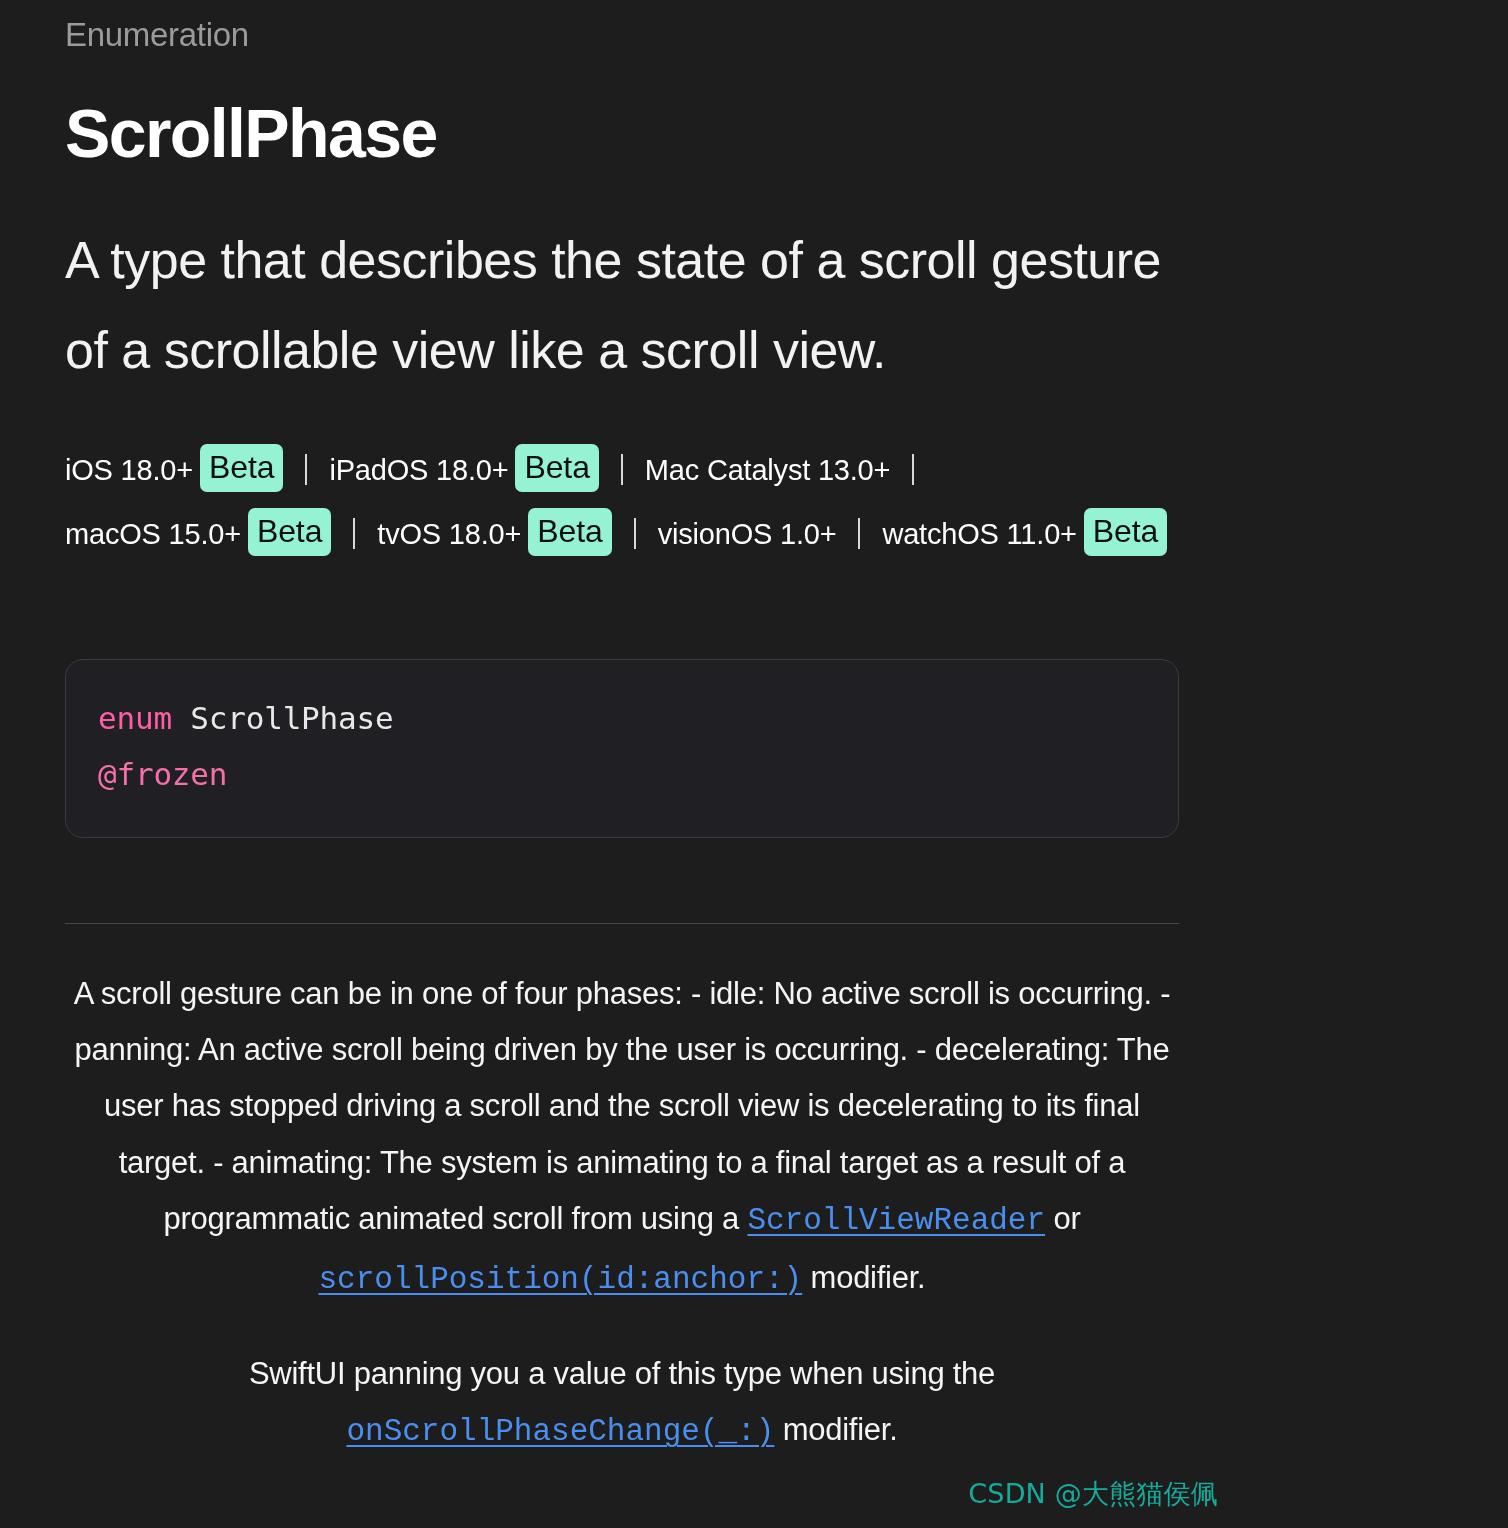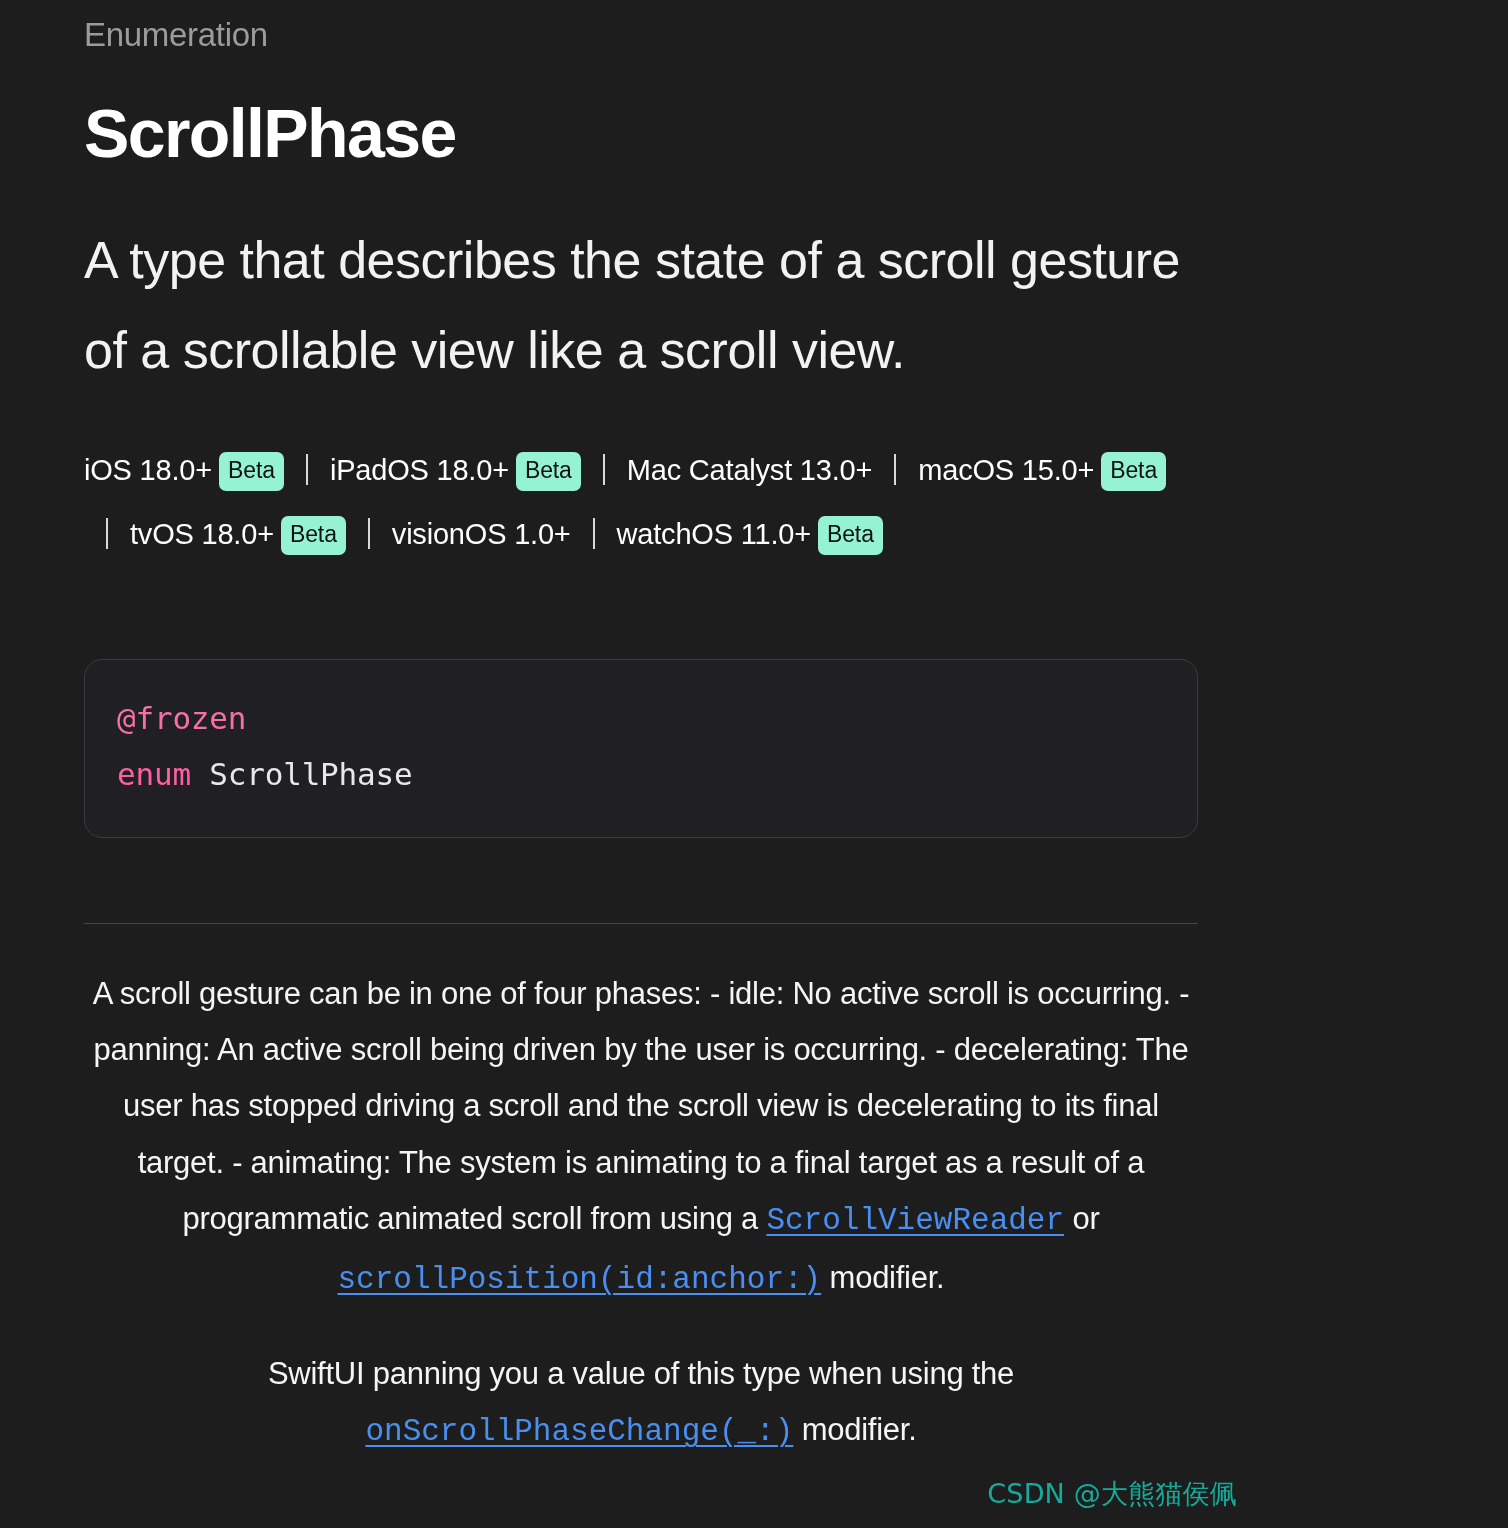--- a/index.html
+++ b/index.html
@@ -17,21 +17,20 @@
     color: #ffffff;
     -webkit-font-smoothing: antialiased;
   }
 
   .page {
     position: absolute;
     left: 0; top: 0;
     width: 1244px;
     height: 1528px;
     padding: 0 65px;
-    margin-left: 19px;
   }
 
   
   .eyebrow {
     font-size: 33px;
     line-height: 1.15;
     color: #9b9b9b;
     font-weight: 400;
     letter-spacing: -0.3px;
     padding-top: 16px;
@@ -68,21 +67,21 @@
     max-width: 1380px;
   }
   .avail-item {
     white-space: nowrap;
   }
   .beta-badge {
     display: inline-block;
     background: #95f3d4;
     color: #111111;
     border-radius: 7px;
-    font-size: 23px;
+    font-size: 32px;
     line-height: 1;
     padding: 7px 9px 9px 9px;
     margin-left: 7px;
     vertical-align: 2px;
     letter-spacing: -0.1px;
     font-weight: 400;
   }
   .avail-sep {
     display: inline-block;
     width: 2px;
@@ -173,22 +172,22 @@
 
   <h1 class="title">ScrollPhase</h1>
 
   <div class="abstract">A type that describes the state of a scroll gesture of a scrollable view like a scroll view.</div>
 
   <div class="availability">
     <span class="avail-item"><span>iOS 18.0+</span><span class="beta-badge">Beta</span></span><span class="avail-sep"></span><span class="avail-item"><span>iPadOS 18.0+</span><span class="beta-badge">Beta</span></span><span class="avail-sep"></span><span class="avail-item"><span>Mac Catalyst 13.0+</span></span><span class="avail-sep"></span><span class="avail-item"><span>macOS 15.0+</span><span class="beta-badge">Beta</span></span><span class="avail-sep"></span><span class="avail-item"><span>tvOS 18.0+</span><span class="beta-badge">Beta</span></span><span class="avail-sep"></span><span class="avail-item"><span>visionOS 1.0+</span></span><span class="avail-sep"></span><span class="avail-item"><span>watchOS 11.0+</span><span class="beta-badge">Beta</span></span>
   </div>
 
   <div class="codeblock">
+    <div class="codeline"><span class="kw">enum</span><span> ScrollPhase</span></div>
     <div class="codeline"><span class="kw-attr">@frozen</span></div>
-    <div class="codeline"><span class="kw">enum</span><span> ScrollPhase</span></div>
   </div>
 
   <div class="divider"></div>
 
 
   <p class="para"><span>A scroll gesture can be in one of four phases: - idle: No active scroll is occurring. - panning: An active scroll being driven by the user is occurring. - decelerating: The user has stopped driving a scroll and the scroll view is decelerating to its final target. - animating: The system is animating to a final target as a result of a programmatic animated scroll from using a </span><a class="codelink" href="#">ScrollViewReader</a><span> or </span><a class="codelink" href="#">scrollPosition(id:anchor:)</a><span> modifier.</span></p>
 
   <p class="para"><span>SwiftUI panning you a value of this type when using the </span><a class="codelink" href="#">onScrollPhaseChange(_:)</a><span> modifier.</span></p>
 
   <div class="watermark">CSDN @大熊猫侯佩</div>

